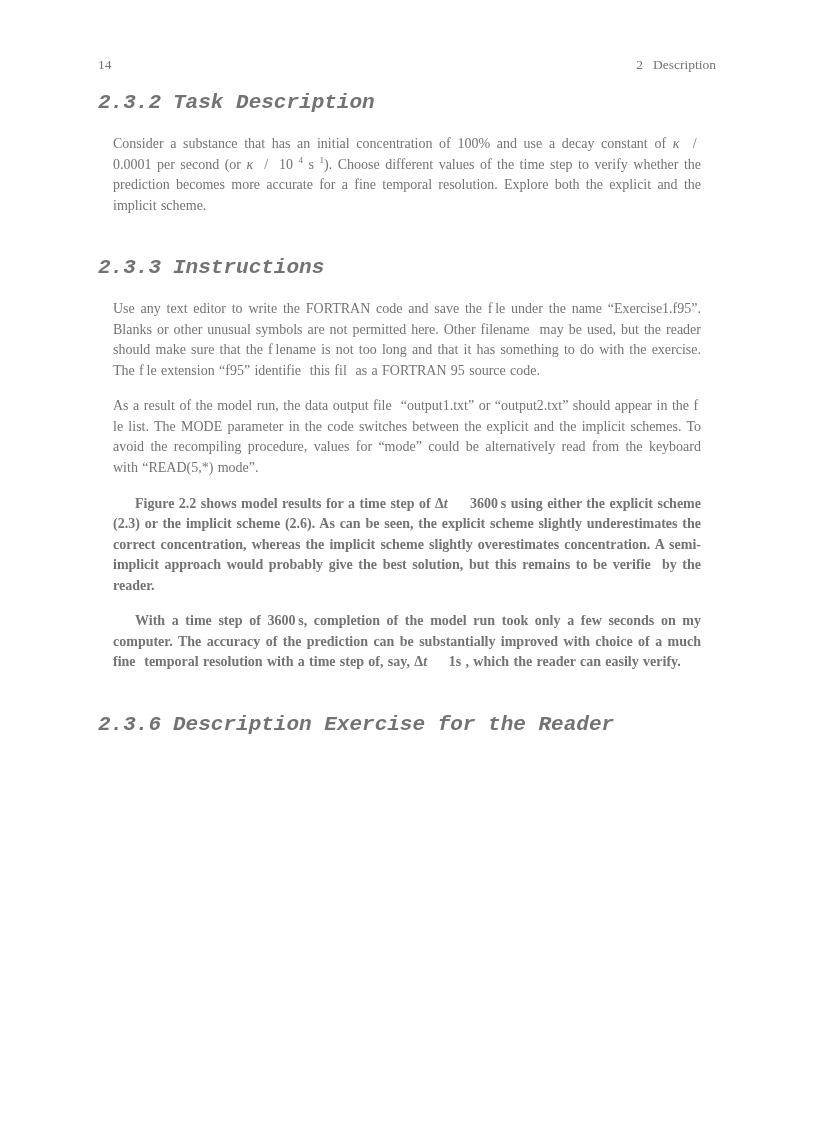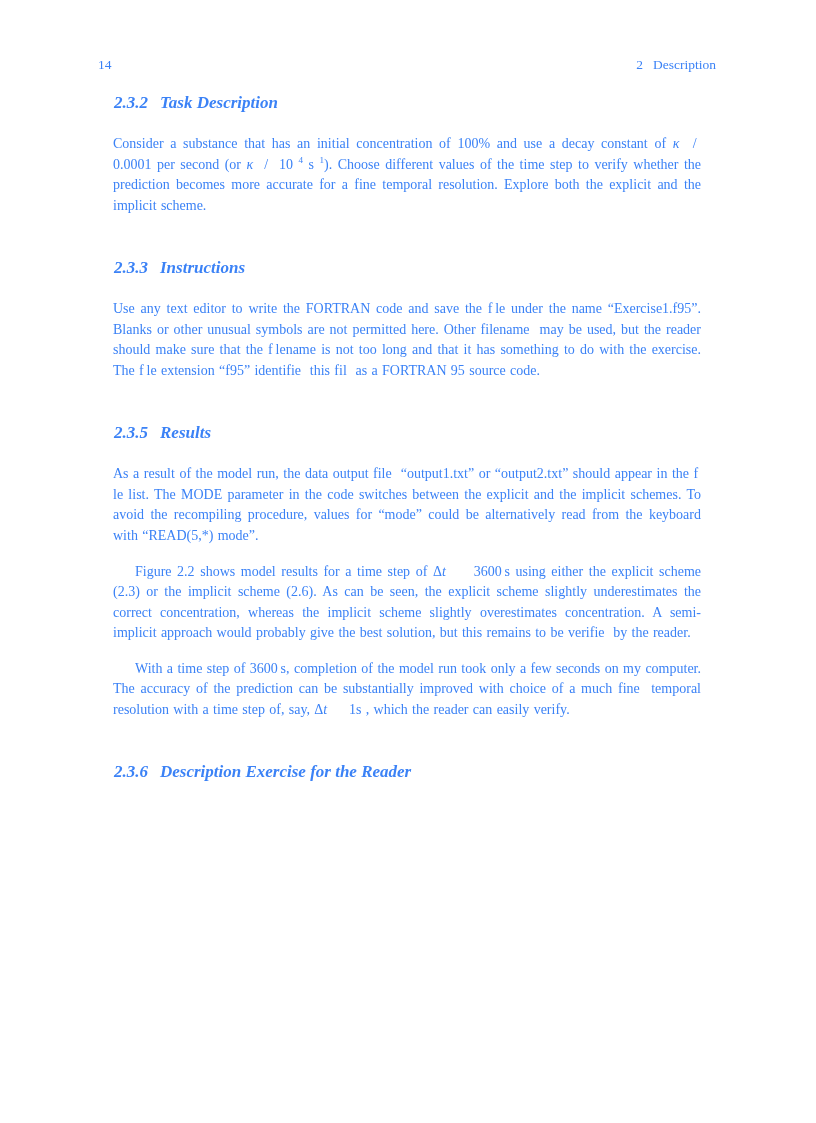--- a/index.html
+++ b/index.html
@@ -4,48 +4,49 @@
 <style>
   html, body { margin: 0; padding: 0; background: #ffffff; }
   .page {
     position: relative;
     width: 816px;
     height: 1123px;
     background: #ffffff;
     box-sizing: border-box;
     padding: 57px 100px 0 98px;
     font-family: "Liberation Serif", "DejaVu Serif", serif;
-    color: #3b82f6;
+    color: #737373;
     overflow: hidden;
   }
   .running-header {
     display: flex;
     justify-content: space-between;
     align-items: baseline;
     font-size: 13.5px;
     line-height: 16px;
   }
   .running-right .chap-num { margin-right: 10px; }
   .sec-h {
-    font-size: 17px;
+    font-size: 21px;
     font-weight: bold;
     font-style: italic;
     line-height: 19px;
-    margin: 42px 0 22px 16px;
+    margin: 42px 0 22px 0;
+    font-family: Liberation Mono, monospace;
   }
   .sec-h.first { margin-top: 20px; }
   .sec-num { margin-right: 12px; }
   .para {
     margin: 15px;
     font-size: 14px;
     line-height: 20.55px;
     text-align: justify;
     word-spacing: 0.06em;
   }
-  .para.indent { text-indent: 22px; }
+  .para.indent { text-indent: 22px; font-weight: bold; }
   .it { font-style: italic; }
   .sup { vertical-align: super; font-size: 0.65em; line-height: 0; }
 </style>
 </head>
 <body>
 
 <div class="page">
 
   <div class="running-header">
     <span>14</span>
@@ -57,21 +58,20 @@
     <p class="para"><span>Consider a substance that has an initial concentration of 100% and use a decay constant of </span><span class="it">κ</span><span> &nbsp;/&nbsp; 0.0001 per second (or </span><span class="it">κ</span><span> &nbsp;/&nbsp; 10</span><span>&nbsp;</span><span class="sup">4</span><span>&nbsp;s</span><span>&nbsp;</span><span class="sup">1</span><span>). Choose different values of the time step to verify whether the prediction becomes more accurate for a fine temporal resolution. Explore both the explicit and the implicit scheme.</span></p>
   </section>
 
   <section>
     <h2 class="sec-h"><span class="sec-num">2.3.3</span><span>Instructions</span></h2>
     <p class="para"><span>Use any text editor to write the FORTRAN code and save the f le under the name “Exercise1.f95”. Blanks or other unusual symbols are not permitted here. Other filename&nbsp; may be used, but the reader should make sure that the f lename is not too long and that it has something to do with the exercise. The f le extension “f95” identifie&nbsp; this fil&nbsp; as a FORTRAN 95 source code.</span></p>
   </section>
 
 
   <section>
-    <h2 class="sec-h"><span class="sec-num">2.3.5</span><span>Results</span></h2>
     <p class="para"><span>As a result of the model run, the data output file&nbsp; “output1.txt” or “output2.txt” should appear in the f le list. The MODE parameter in the code switches between the explicit and the implicit schemes. To avoid the recompiling procedure, values for “mode” could be alternatively read from the keyboard with “READ(5,*)&nbsp;mode”.</span></p>
     <p class="para indent"><span>Figure 2.2 shows model results for a time step of Δ</span><span class="it">t</span><span>&nbsp;&nbsp;&nbsp;&nbsp;&nbsp;3600 s using either the explicit scheme (2.3) or the implicit scheme (2.6). As can be seen, the explicit scheme slightly underestimates the correct concentration, whereas the implicit scheme slightly overestimates concentration. A semi-implicit approach would prob­ably give the best solution, but this remains to be verifie&nbsp; by the reader.</span></p>
     <p class="para indent"><span>With a time step of 3600 s, completion of the model run took only a few seconds on my computer. The accuracy of the prediction can be substantially improved with choice of a much fine&nbsp; temporal resolution with a time step of, say, Δ</span><span class="it">t</span><span>&nbsp;&nbsp;&nbsp;&nbsp;&nbsp;1s&nbsp;, which the reader can easily verify.</span></p>
   </section>
 
   <section>
     <h2 class="sec-h"><span class="sec-num">2.3.6</span><span>Description Exercise for the Reader</span></h2>
   </section>
 
 </div>

